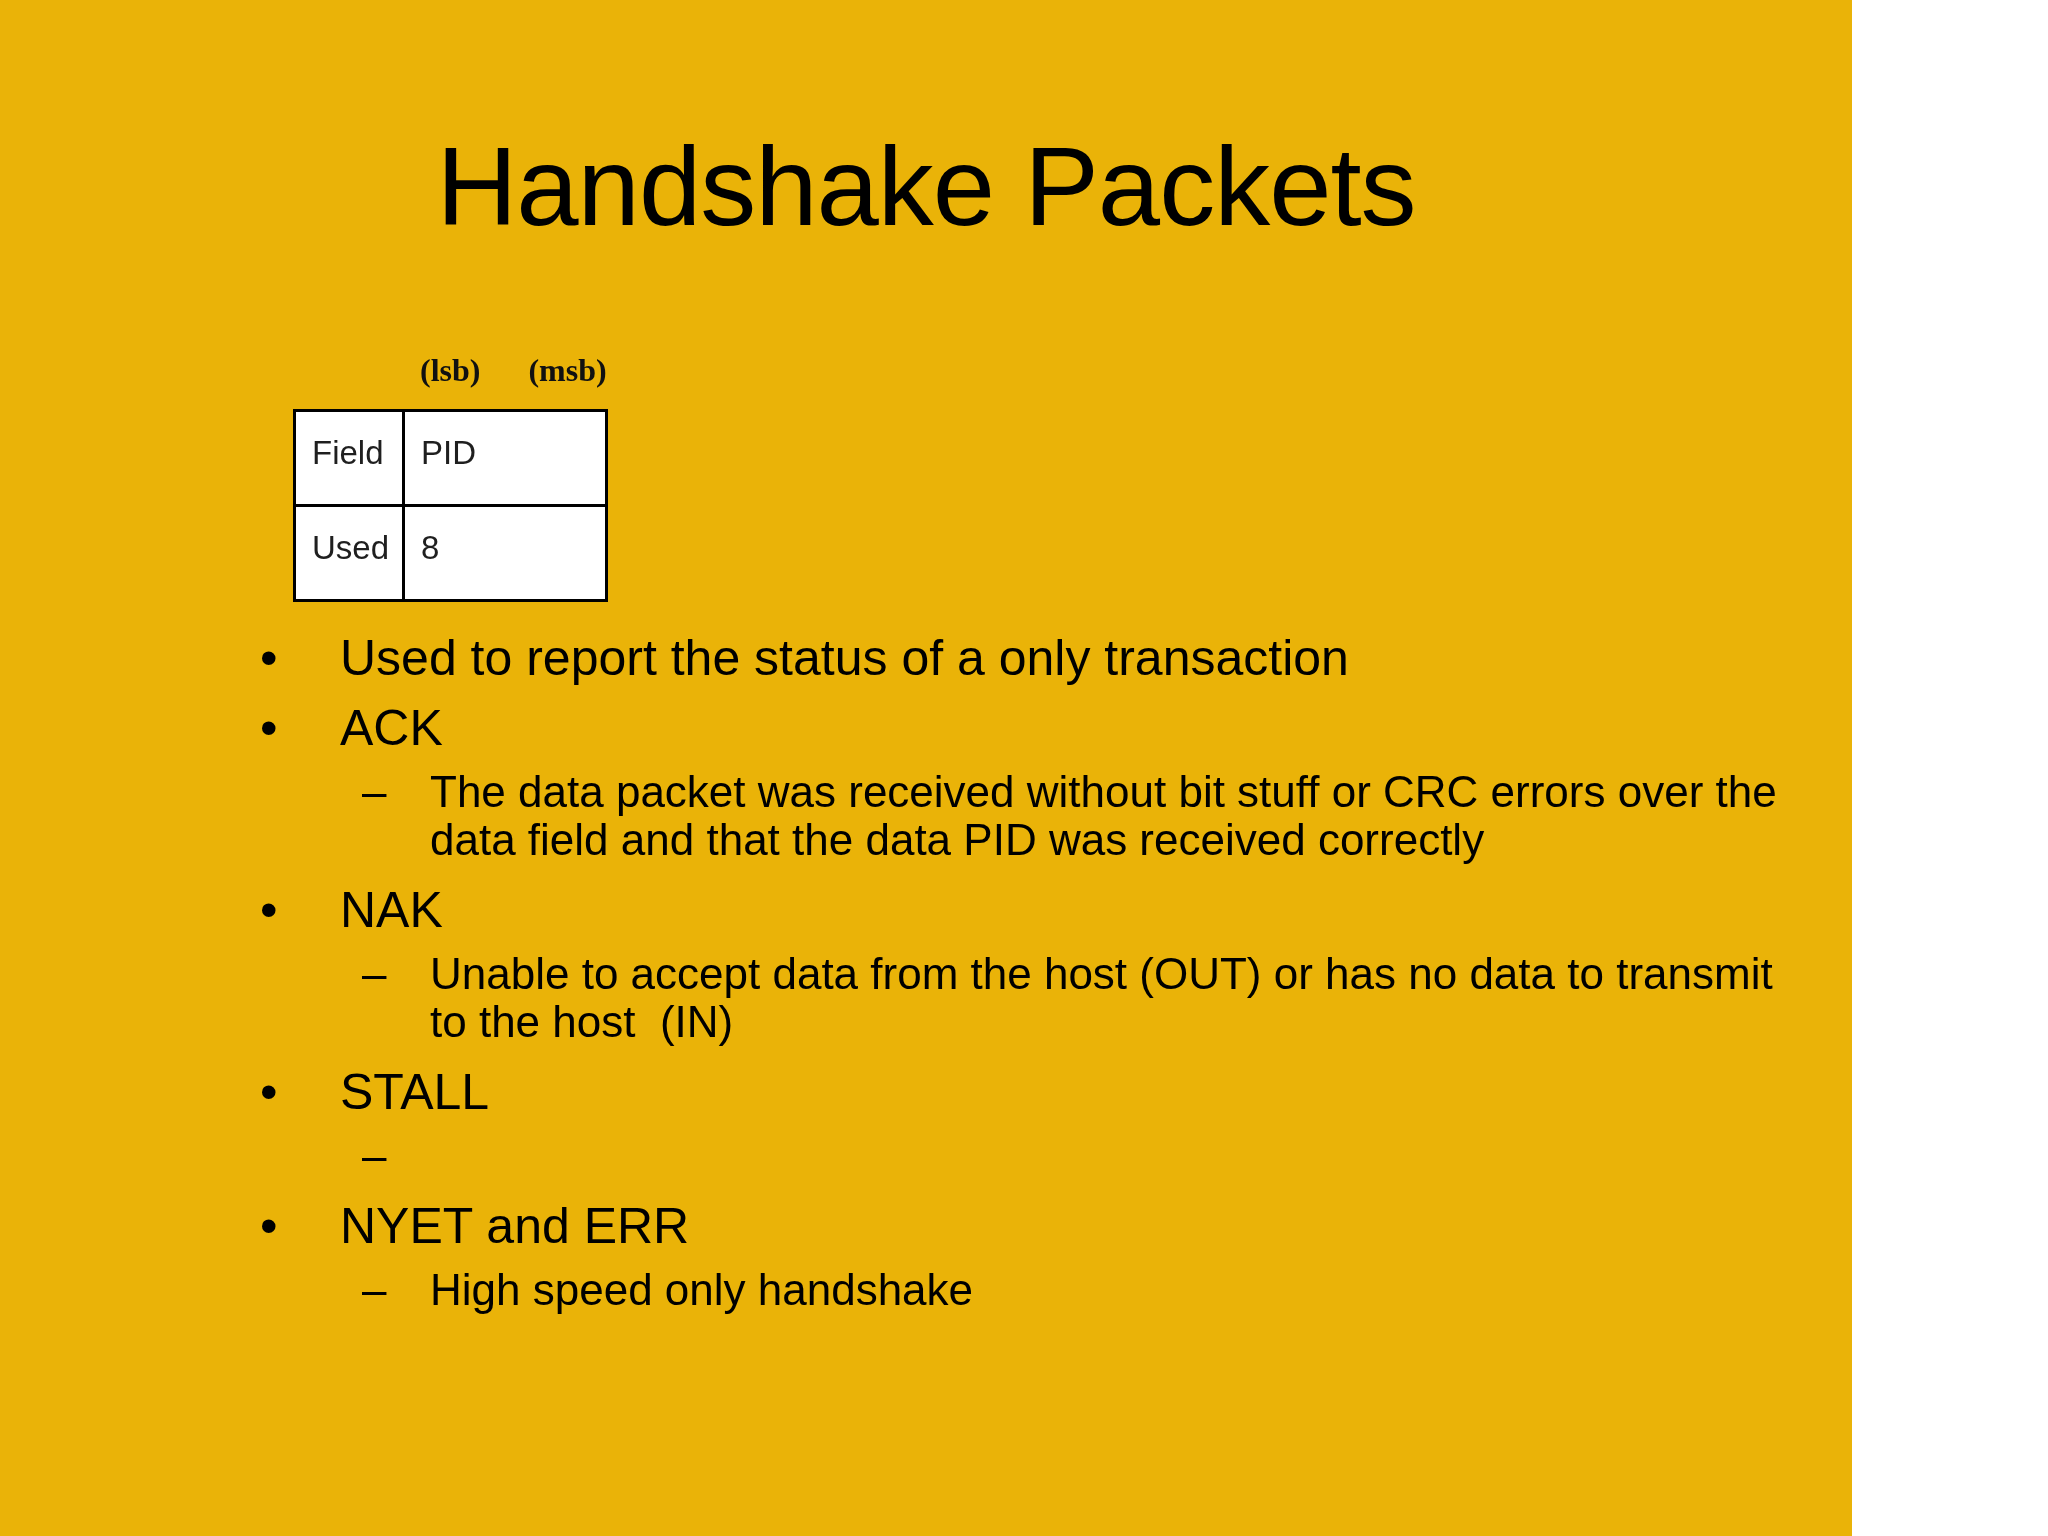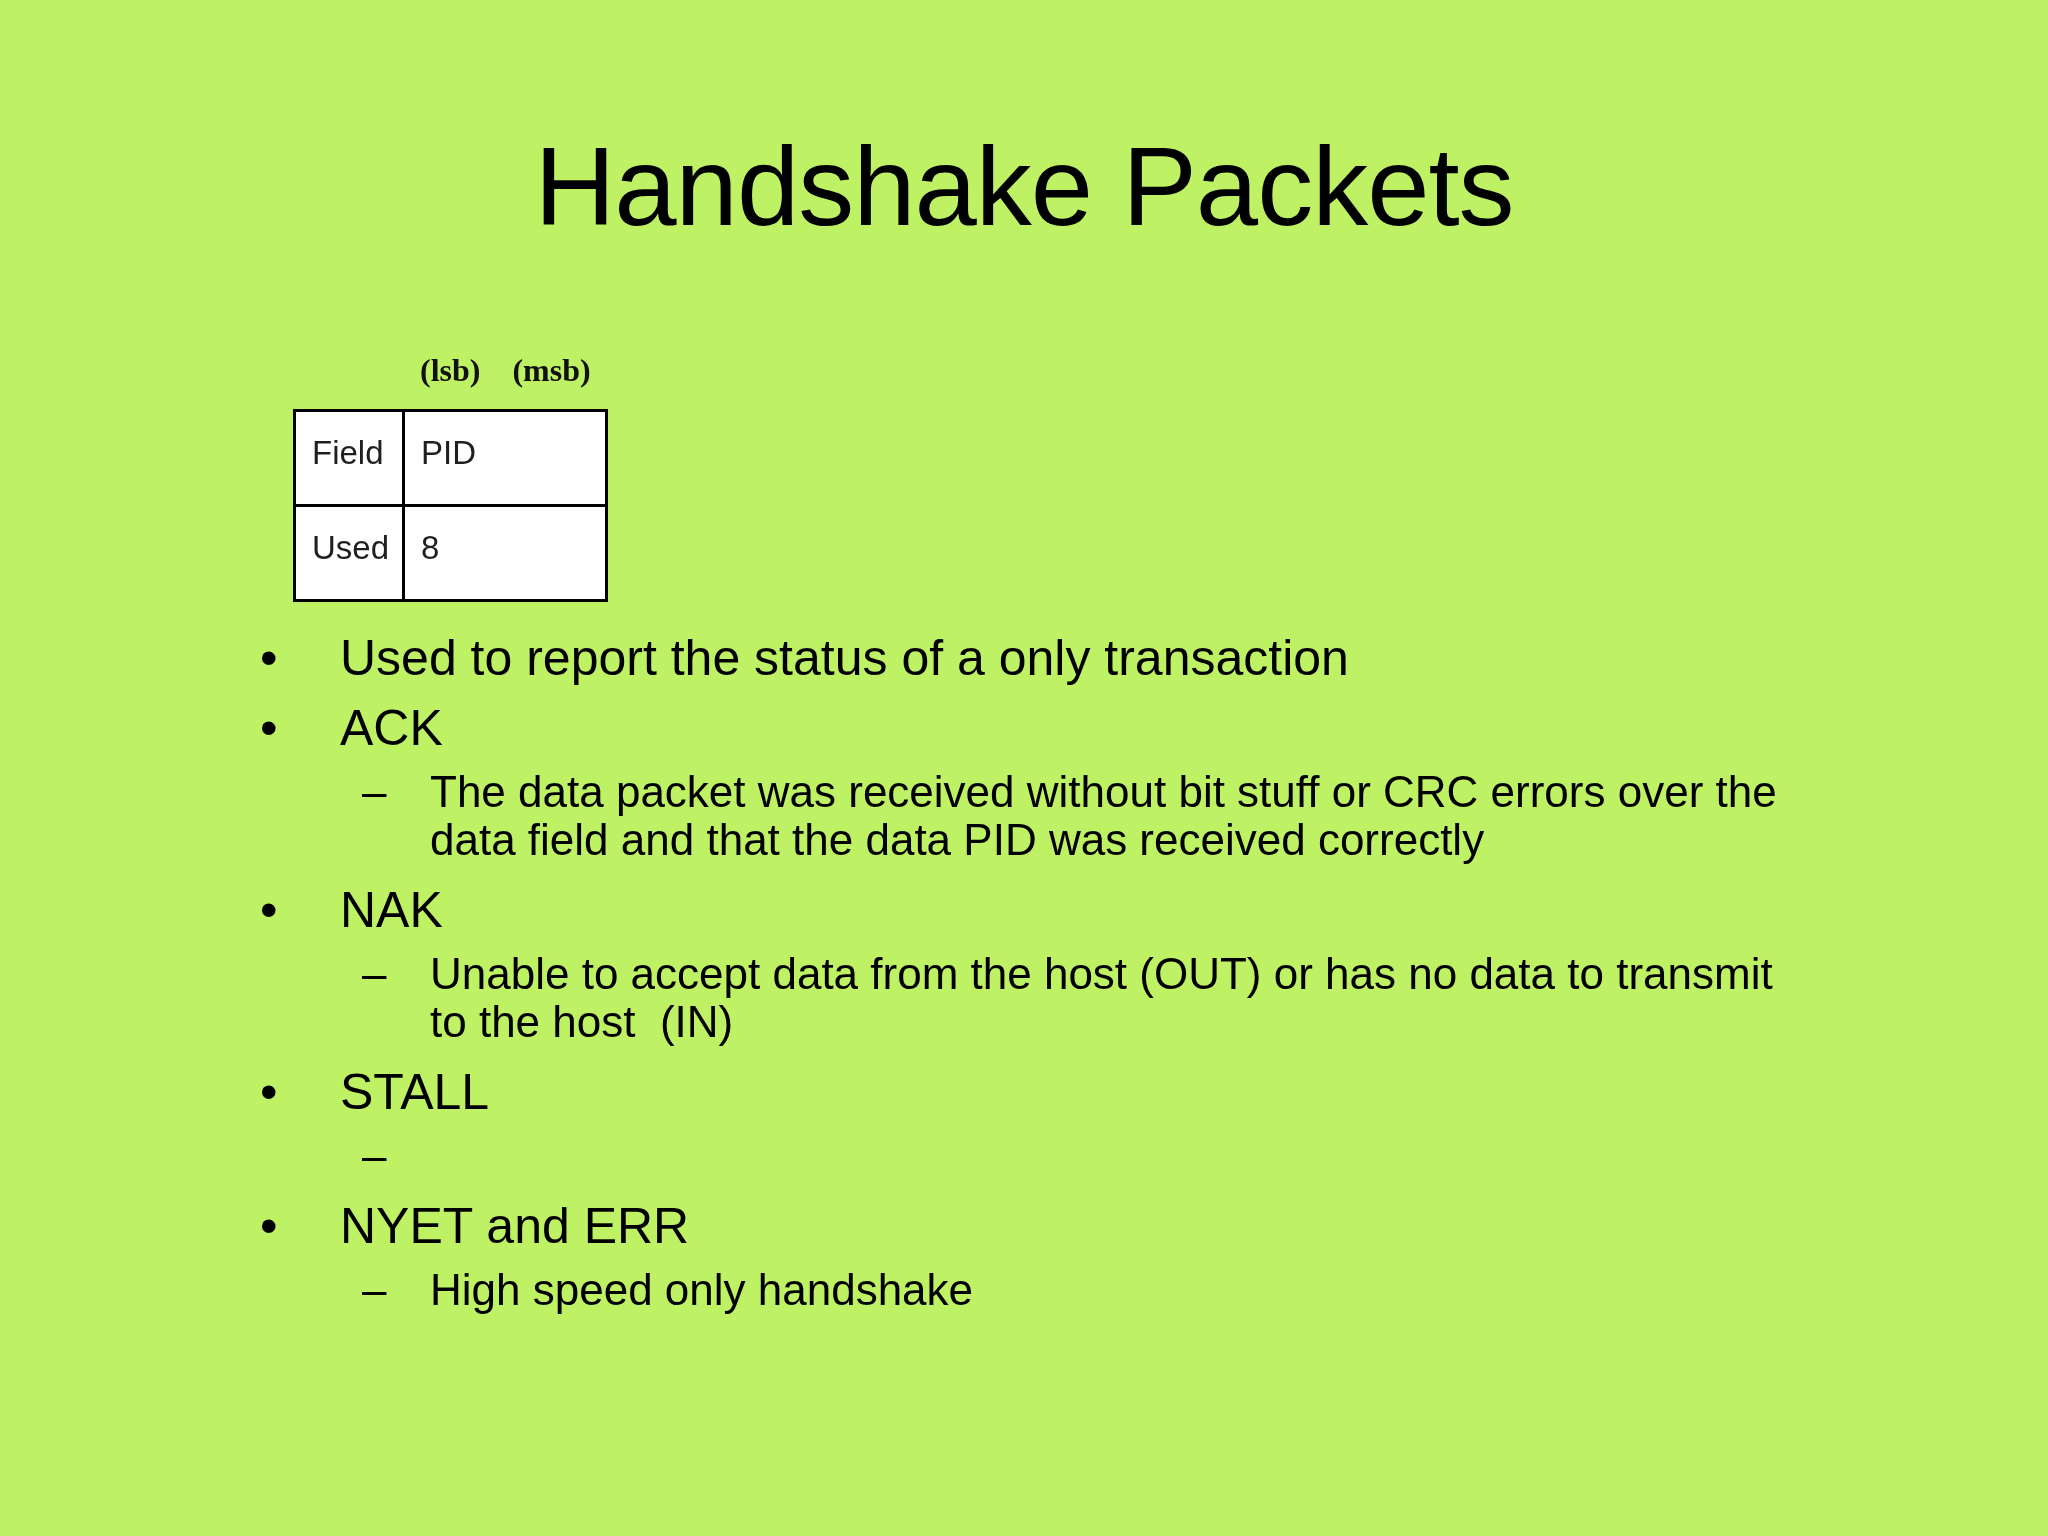--- a/index.html
+++ b/index.html
@@ -2,23 +2,23 @@
 <html><head>
 <meta charset="utf-8">
 <style>
   html, body {
     margin: 0;
     padding: 0;
     background: #ffffff;
   }
   .slide {
     position: relative;
-    width: 2048px;
+    width: 1852px;
     height: 1536px;
-    background: #bef264;
+    background: #eab308;
     overflow: hidden;
     font-family: "Liberation Sans", sans-serif;
     color: #000000;
   }
   .title {
     position: absolute;
     top: 120px;
     left: 0;
     width: 100%;
     margin: 0;
@@ -27,21 +27,21 @@
     font-weight: 400;
     line-height: 134px;
     letter-spacing: -1px;
     color: #000000;
   }
   .bit-labels {
     position: absolute;
     top: 351px;
     left: 420px;
     display: flex;
-    gap: 32px;
+    gap: 48px;
     font-family: "Liberation Serif", serif;
     font-weight: 700;
     font-size: 32px;
     line-height: 38px;
     color: #111111;
   }
   table.packet-table {
     position: absolute;
     top: 409px;
     left: 293px;

